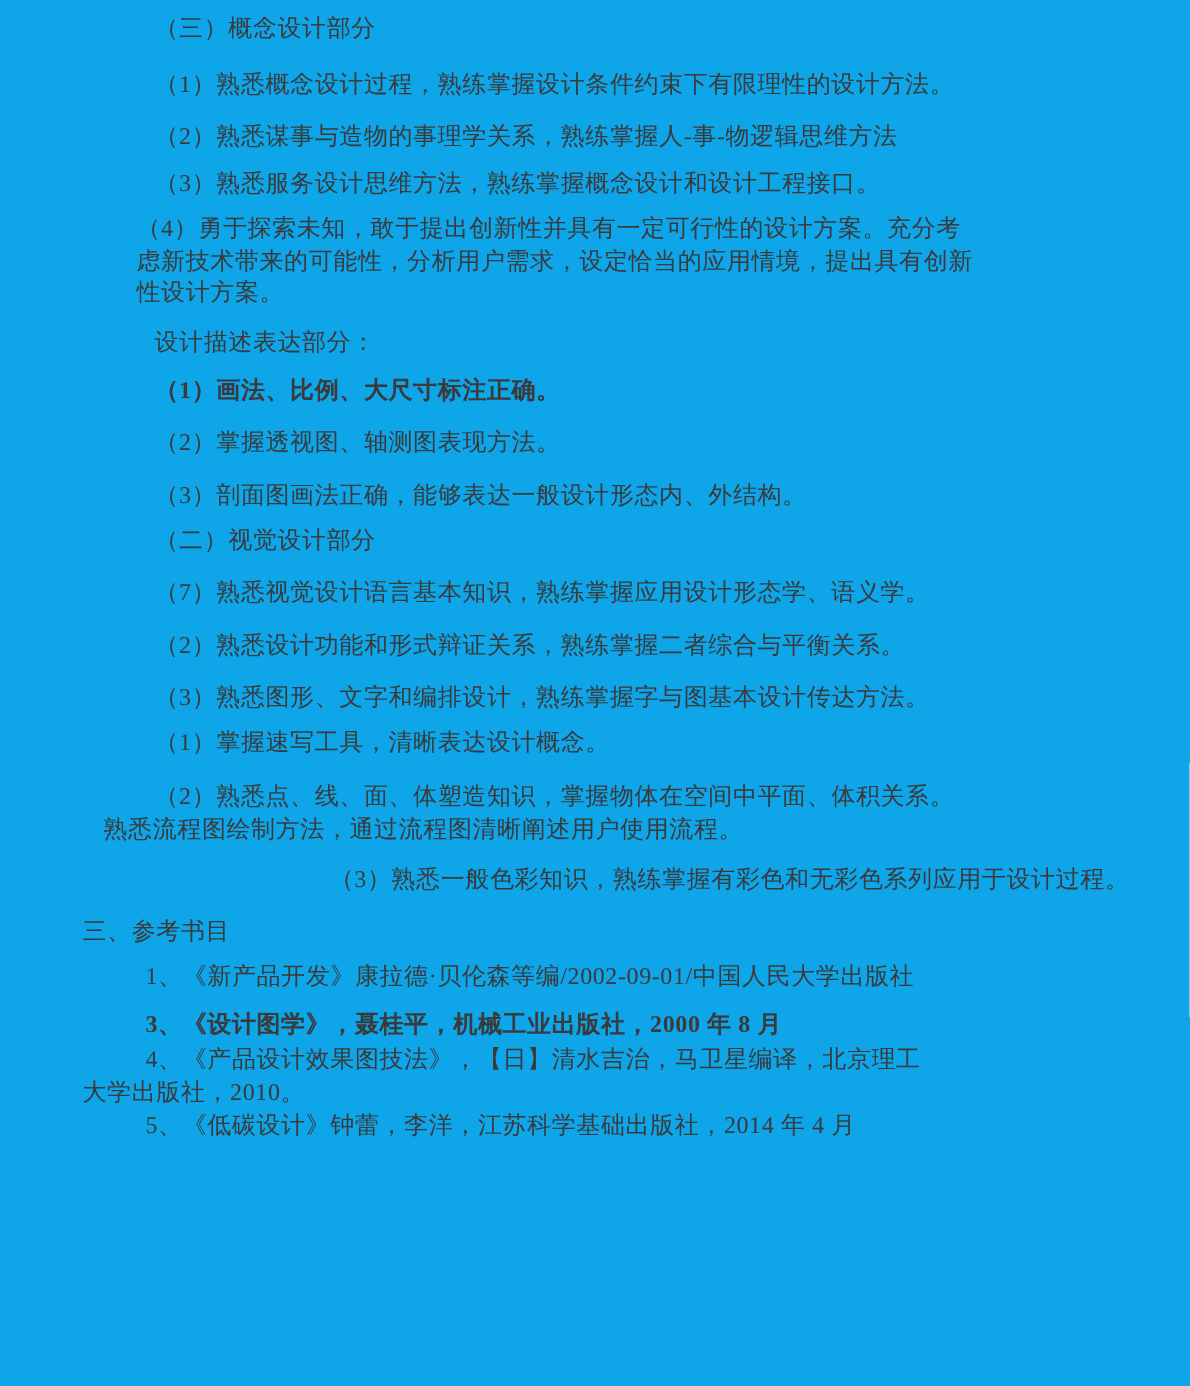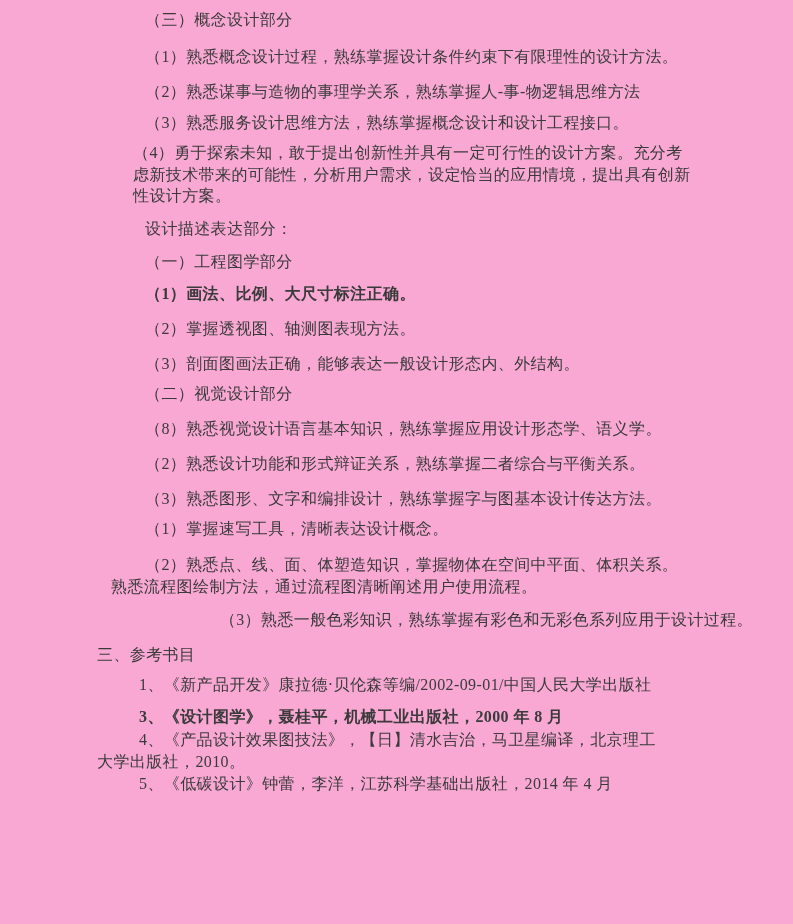--- a/index.html
+++ b/index.html
@@ -5,23 +5,23 @@
   html, body {
     margin: 0;
     padding: 0;
     background: #e8e8e8;
   }
   .page {
     position: relative;
     width: 793px;
     height: 924px;
     margin: 0 auto;
-    background: #f9a8d4;
+    background: #0ea5e9;
     box-sizing: border-box;
-    padding: 0 40px 0 95px;
+    padding: 0 40px 0 53px;
     overflow: hidden;
     font-family: "Liberation Serif", "DejaVu Serif", serif;
   }
   .ln {
     margin: 0;
     font-size: 16px;
     line-height: 21.5px;
     letter-spacing: 0.4px;
     color: #3a3a3a;
     white-space: pre-line;
@@ -55,27 +55,26 @@
   <p class="ln ind mt9">（三）概念设计部分</p>
   <p class="ln ind mt155">（1）熟悉概念设计过程，熟练掌握设计条件约束下有限理性的设计方法。</p>
   <p class="ln ind mt135">（2）熟悉谋事与造物的事理学关系，熟练掌握人-事-物逻辑思维方法</p>
   <p class="ln ind mt95">（3）熟悉服务设计思维方法，熟练掌握概念设计和设计工程接口。</p>
   <p class="ln blk mt85">（4）勇于探索未知，敢于提出创新性并具有一定可行性的设计方案。充分考
 虑新技术带来的可能性，分析用户需求，设定恰当的应用情境，提出具有创新
 性设计方案。</p>
 
   <p class="ln ind mt115">设计描述表达部分：</p>
 
-  <p class="ln ind mt115">（一）工程图学部分</p>
   <p class="ln ind mt105">（1）画法、比例、大尺寸标注正确。</p>
   <p class="ln ind mt135">（2）掌握透视图、轴测图表现方法。</p>
   <p class="ln ind mt135">（3）剖面图画法正确，能够表达一般设计形态内、外结构。</p>
 
   <p class="ln ind mt85">（二）视觉设计部分</p>
-  <p class="ln ind mt135">（8）熟悉视觉设计语言基本知识，熟练掌握应用设计形态学、语义学。</p>
+  <p class="ln ind mt135">（7）熟悉视觉设计语言基本知识，熟练掌握应用设计形态学、语义学。</p>
   <p class="ln ind mt135">（2）熟悉设计功能和形式辩证关系，熟练掌握二者综合与平衡关系。</p>
   <p class="ln ind mt135">（3）熟悉图形、文字和编排设计，熟练掌握字与图基本设计传达方法。</p>
 
   <p class="ln ind mt85">（1）掌握速写工具，清晰表达设计概念。</p>
   <p class="ln sk2 mt145">（2）熟悉点、线、面、体塑造知识，掌握物体在空间中平面、体积关系。
 熟悉流程图绘制方法，通过流程图清晰阐述用户使用流程。</p>
   <p class="ln ind mt12">（3）熟悉一般色彩知识，熟练掌握有彩色和无彩色系列应用于设计过程。</p>
 
   <p class="ln refh mt135">三、参考书目</p>
   <p class="ln book mt85">1、《新产品开发》康拉德·贝伦森等编/2002-09-01/中国人民大学出版社</p>

